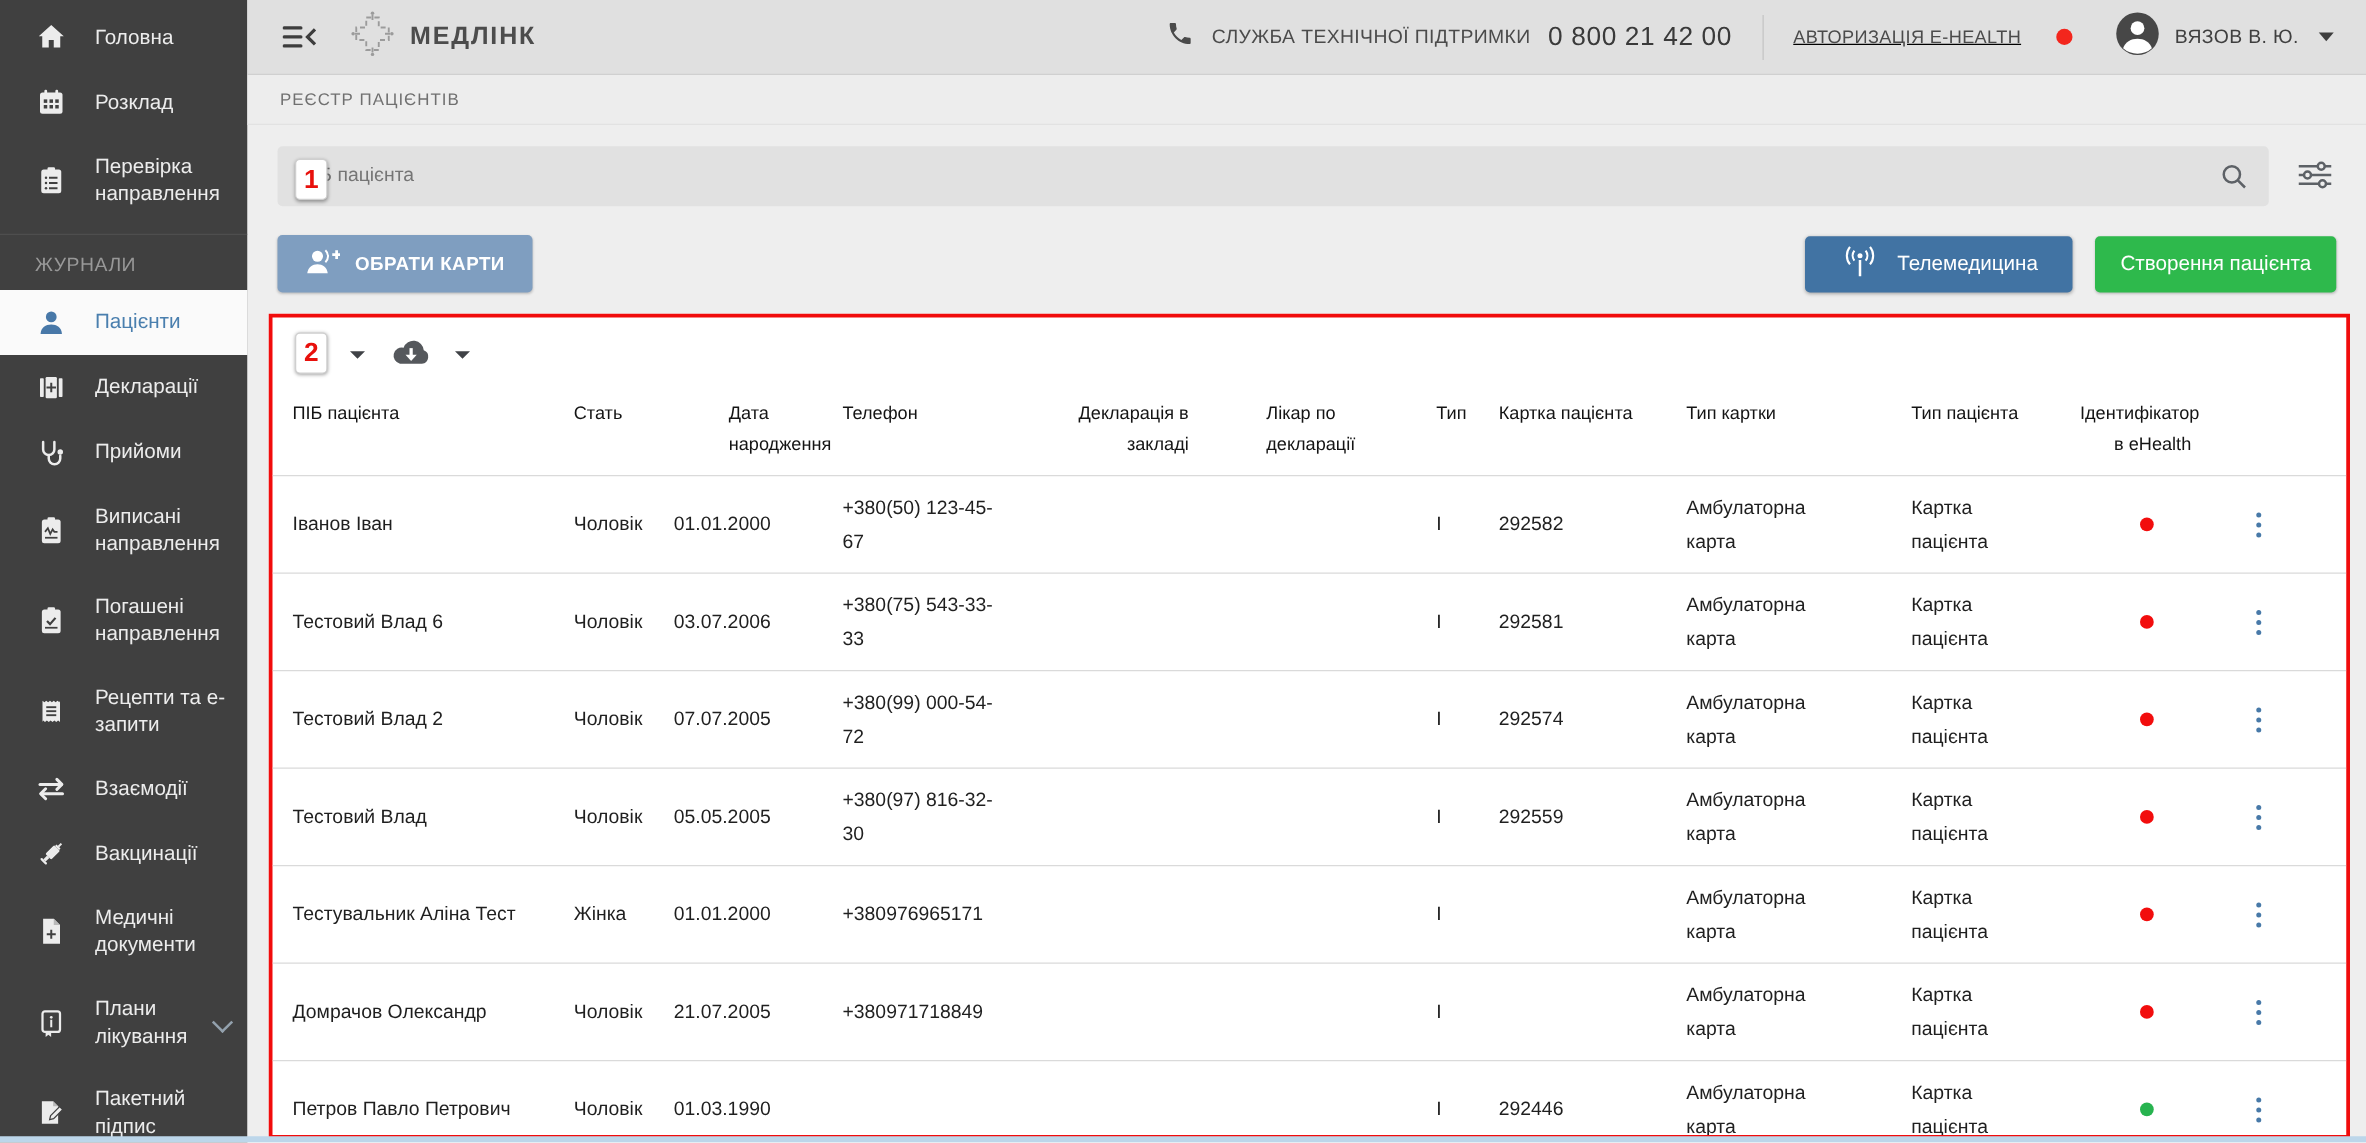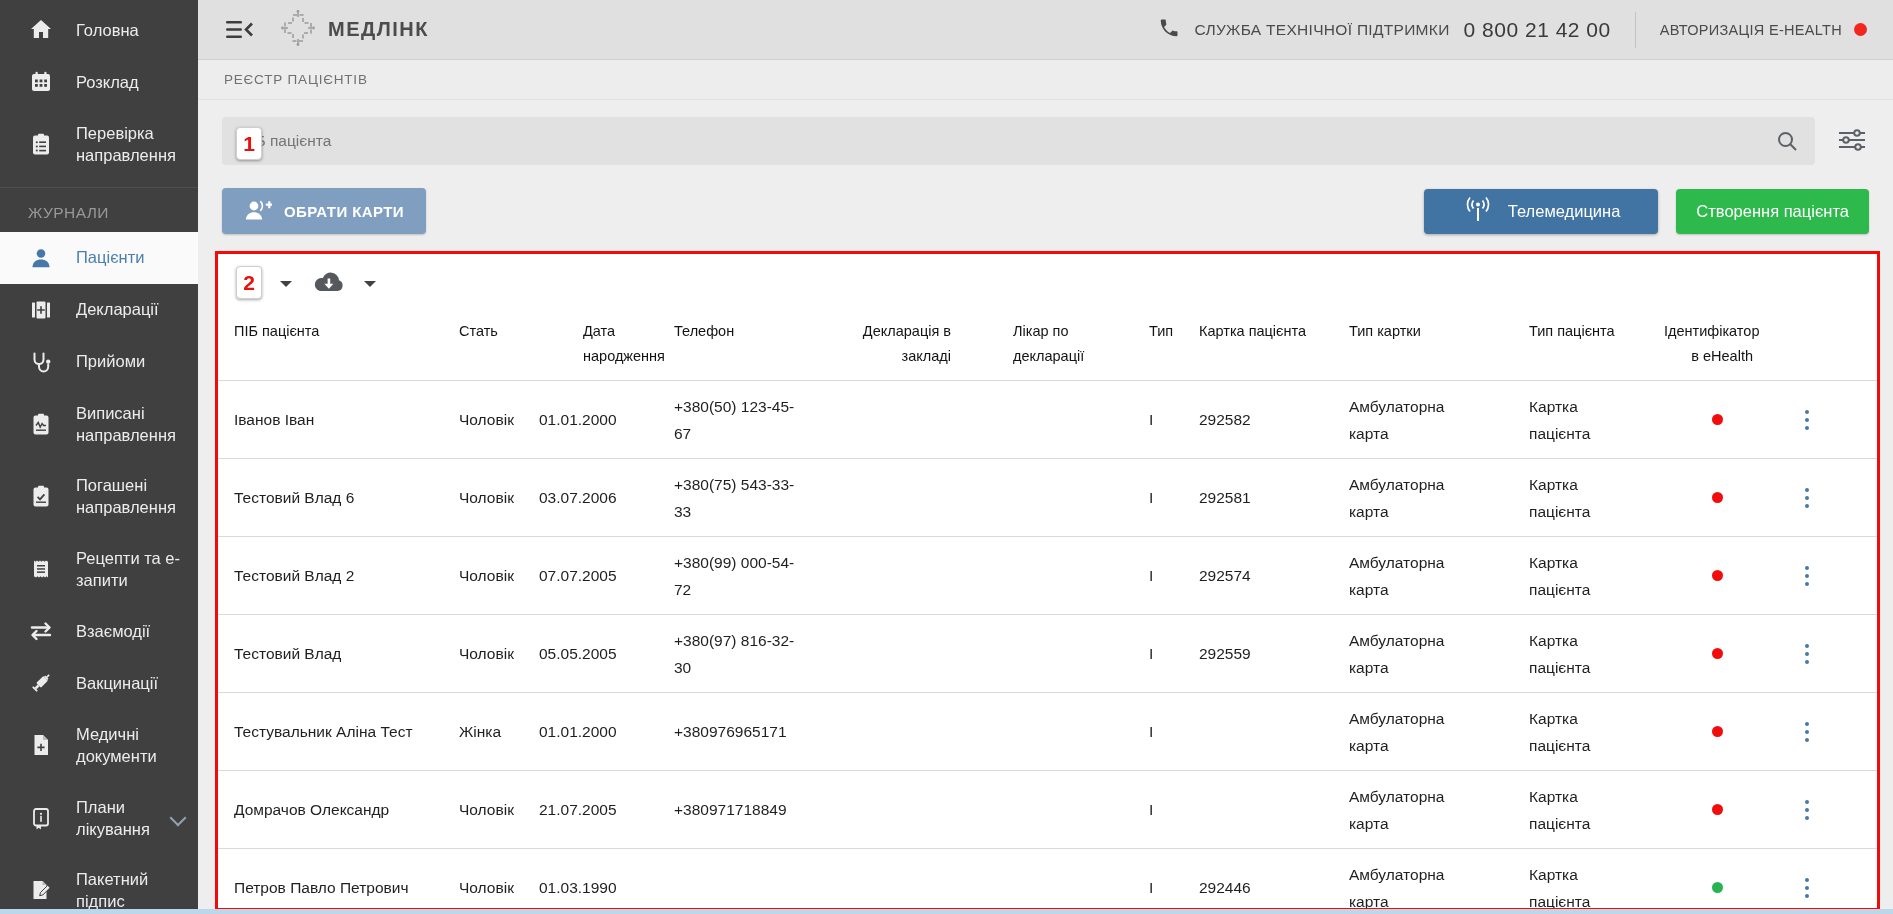--- a/index.html
+++ b/index.html
@@ -17,41 +17,41 @@
   
   .main { flex:1; display:flex; flex-direction:column; position:relative; background:#eeeeee; }
 
   .topbar { height:60px; background:#e0e0e0; border-bottom:1px solid #d0d0d0; display:flex; align-items:center; padding:0 26px 0 28px; flex-shrink:0; }
   .brand { display:flex; align-items:center; gap:12px; margin-left:26px; }
   .brand-name { font-size:20px; font-weight:bold; color:#4c4c4c; letter-spacing:1.5px; }
   .support { display:flex; align-items:center; gap:14px; margin-left:auto; }
   .support-label { font-size:15.5px; color:#4b4b4b; letter-spacing:.3px; }
   .support-phone { font-size:21px; font-weight:normal; color:#3a3a3a; letter-spacing:.5px; }
   .v-divider { width:1px; height:36px; background:#c3c3c3; margin:0 24px; }
-  .auth { display:flex; align-items:center; gap:12px; }
+  .auth { display:flex; align-items:center; gap:28px;text-decoration:underline; }
   .auth-label { font-size:14.5px; color:#4b4b4b; letter-spacing:.3px; }
   .auth-dot { width:13px; height:13px; border-radius:50%; background:#f3261d; }
   .user { display:flex; align-items:center; gap:12px; margin-left:34px; cursor:pointer; }
   .user-name { font-size:15.5px; color:#3f3f3f; letter-spacing:.3px; }
   .chev-down { width:0; height:0; border-left:6px solid transparent; border-right:6px solid transparent; border-top:7px solid #3d3d3d; margin-left:4px; }
 
   .breadcrumb-bar { height:40px; background:#ededed; border-bottom:1px solid #e2e2e2; display:flex; align-items:center; padding:0 26px; flex-shrink:0; }
   .breadcrumb { font-size:13.5px; color:#707070; letter-spacing:.8px; }
 
   .search-row { display:flex; align-items:center; margin:17px 24px 0 24px; gap:22px; }
   .search-box { flex:1; position:relative; }
   .search-box input { width:100%; height:48px; background:#e1e1e1; border:none; border-radius:4px; padding:0 54px 0 18px; font-size:15.5px; color:#555; font-family:"Liberation Sans", sans-serif; outline:none; }
   .search-box input::placeholder { color:#757575; }
   .search-ic { position:absolute; right:16px; top:12px; cursor:pointer; }
   .filter-btn { background:none; border:none; cursor:pointer; display:flex; align-items:center; margin-right:2px; }
 
   .btn-row { display:flex; align-items:center; margin:23px 24px 0 24px; }
   .btn { border:none; border-radius:4px; cursor:pointer; display:flex; align-items:center; font-family:"Liberation Sans", sans-serif; }
   .btn-select-cards { background:#7f9ec0; color:#fff; height:46px; padding:0 22px; gap:12px; font-size:15px; font-weight:bold; letter-spacing:.4px; box-shadow:0 1px 2px rgba(0,0,0,.2); }
-  .btn-telemedicine { background:#4173a3; color:#fff; height:45px; padding:0 38px; gap:14px; font-size:16.5px; margin-left:auto; box-shadow:0 1px 3px rgba(0,0,0,.3); }
+  .btn-telemedicine { background:#4173a3; color:#fff; height:45px; padding:0 28px; gap:14px; font-size:16.5px; margin-left:auto; box-shadow:0 1px 3px rgba(0,0,0,.3); }
   .btn-create-patient { background:#2eb94c; color:#fff; height:45px; padding:0 20px; font-size:16.5px; margin-left:18px; box-shadow:0 1px 2px rgba(0,0,0,.2); }
 
   
   .red-rect { position:absolute; left:17px; top:251px; right:13px; bottom:3px; border:3px solid #f10c0c; background:#fff; overflow:hidden; display:flex; flex-direction:column; }
   .table-toolbar { display:flex; align-items:center; gap:10px; padding:16px 16px 8px 18px; }
   .tool-btn { background:none; border:none; cursor:pointer; display:flex; align-items:center; }
   .chev-sm { width:0; height:0; border-left:6px solid transparent; border-right:6px solid transparent; border-top:6px solid #3f4246; margin:0 10px 0 8px; }
 
   .t-head, .t-row { display:grid; grid-template-columns:225px 80px 135px 185px 110px 180px 50px 150px 180px 135px 107px 50px; padding:0 16px; }
   .t-head { align-items:start; padding-top:14px; padding-bottom:12px; }
@@ -283,20 +283,31 @@
             <path d="M6.6 10.8c1.5 2.8 3.8 5.1 6.6 6.6l2.2-2.2c.3-.3.7-.4 1.1-.3 1.2.4 2.5.6 3.8.6.6 0 1 .5 1 1V20c0 .6-.4 1-1 1C10.9 21 3 13.1 3 3.7c0-.6.4-1 1-1h3.5c.5 0 1 .4 1 1 0 1.3.2 2.6.6 3.8.1.4 0 .8-.3 1.1z"></path>
           </svg>
       </span>
       <span class="support-label">СЛУЖБА ТЕХНІЧНОЇ ПІДТРИМКИ</span>
       <span class="support-phone">0 800 21 42 00</span>
     </div>
     <div class="v-divider"></div>
     <div class="auth">
       <span class="auth-label">АВТОРИЗАЦІЯ E-HEALTH</span>
       <span class="auth-dot"></span>
+    </div>
+    <div class="user">
+      <span>
+        <svg width="36" height="36" viewBox="0 0 36 36">
+            <circle cx="18" cy="18" r="17" fill="#474747"></circle>
+            <circle cx="18" cy="13.5" r="5.5" fill="#fff"></circle>
+            <path d="M6.5 29.5c1.6-5 6.3-7.6 11.5-7.6s9.9 2.6 11.5 7.6a17 17 0 0 1-23 0z" fill="#fff"></path>
+          </svg>
+      </span>
+      <span class="user-name">ВЯЗОВ В. Ю.</span>
+      <span class="chev-down"></span>
     </div>
   </header>
 
   <div class="breadcrumb-bar">
     <span class="breadcrumb">РЕЄСТР ПАЦІЄНТІВ</span>
   </div>
 
   <div class="search-row">
     <div class="search-box">
       <input type="text" placeholder="ПІБ пацієнта" style="">

